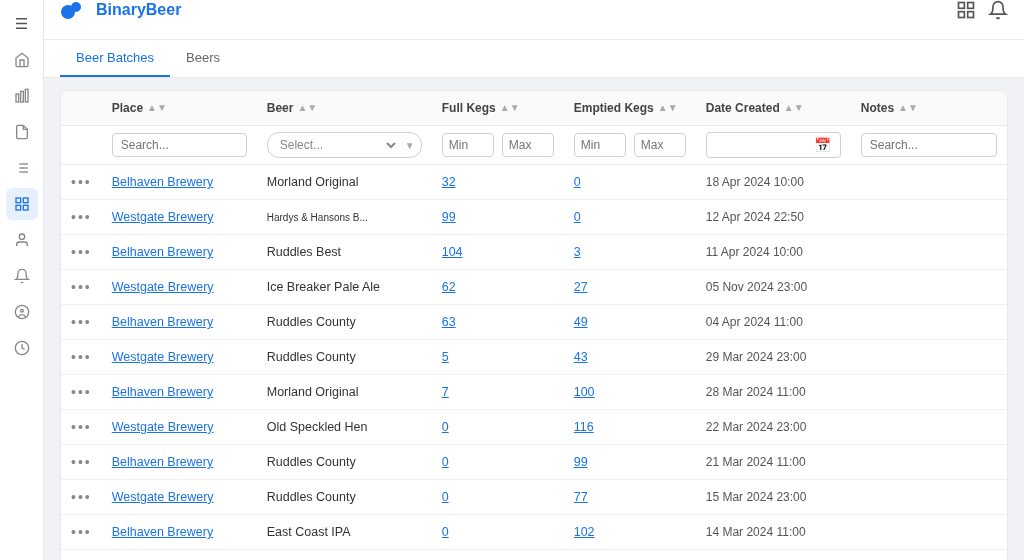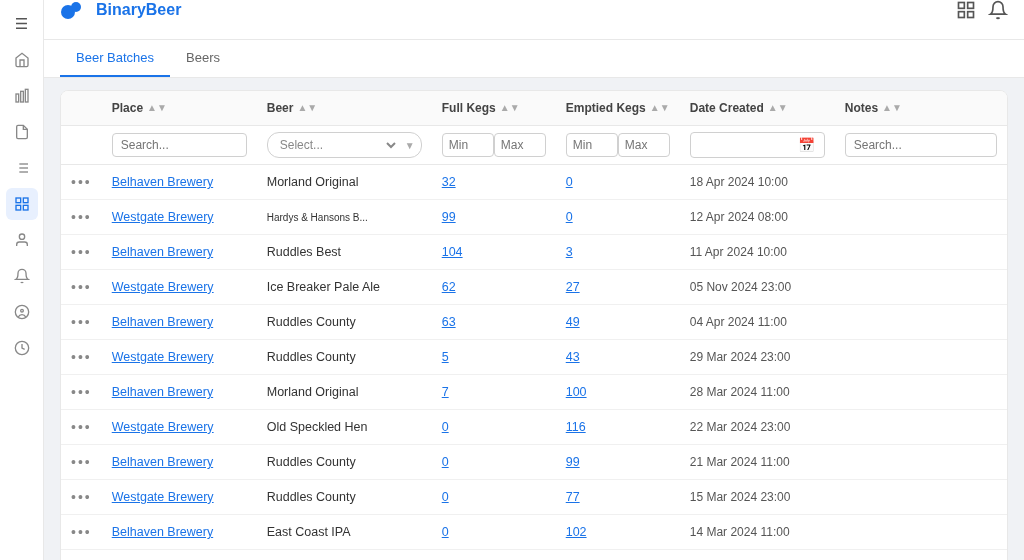--- a/index.html
+++ b/index.html
@@ -33,21 +33,21 @@
 
     table { width: 100%; border-collapse: collapse; }
     thead tr { border-bottom: 1px solid #e8e8e8; }
     thead th { padding: 10px 10px; text-align: left; font-weight: 600; font-size: 12px; color: #444; white-space: nowrap; background: #fafafa; }
     thead th .th-inner { display: flex; align-items: center; gap: 4px; }
     .sort-icon { color: #aaa; font-size: 10px; display: flex; flex-direction: column; line-height: 1; }
 
     
     .filter-row td { padding: 6px 10px; border-bottom: 1px solid #e8e8e8; background: #fff; }
     .filter-input { border: 1px solid #d0d0d0; border-radius: 4px; padding: 4px 8px; font-size: 12px; width: 100%; color: #888; outline: none; }
-    .range-filter { display: flex; gap: 0; }
+    .range-filter { display: flex; gap: 8px; }
     .range-filter input { width: 52px; border: 1px solid #d0d0d0; border-radius: 4px; padding: 4px 6px; font-size: 12px; color: #888; outline: none; }
     .date-filter { display: flex; align-items: center; border: 1px solid #d0d0d0; border-radius: 4px; padding: 4px 8px; background: #fff; }
     .date-filter input { border: none; outline: none; font-size: 12px; flex: 1; color: #888; }
     .select-filter { display: flex; align-items: center; border: 1px solid #d0d0d0; border-radius: 12px; background: #fff; overflow: hidden; }
     .select-filter select { border: none; outline: none; font-size: 12px; color: #888; padding: 4px 8px; flex: 1; background: transparent; }
 
     
     tbody tr { border-bottom: 1px solid #f0f0f0; }
     tbody td { padding: 9px 10px; font-size: 12.5px; color: #333; }
     .dots-menu { color: #888; letter-spacing: 2px; cursor: pointer; font-size: 14px; }
@@ -274,21 +274,21 @@
     <td>
       <a class="link-cell">Westgate Brewery</a>
     </td>
     <td style="color:#333;font-size:10px;">Hardys &amp; Hansons B...</td>
     <td>
       <a class="num-link">99</a>
     </td>
     <td>
       <a class="num-link">0</a>
     </td>
-    <td class="date-cell">12 Apr 2024 08:00</td>
+    <td class="date-cell">12 Apr 2024 22:50</td>
     <td></td>
   </tr>
             <tr>
     <td>
       <span class="dots-menu">•••</span>
     </td>
     <td>
       <a class="link-cell">Belhaven Brewery</a>
     </td>
     <td style="color:#333;font-size:12.5px;">Ruddles Best</td>

